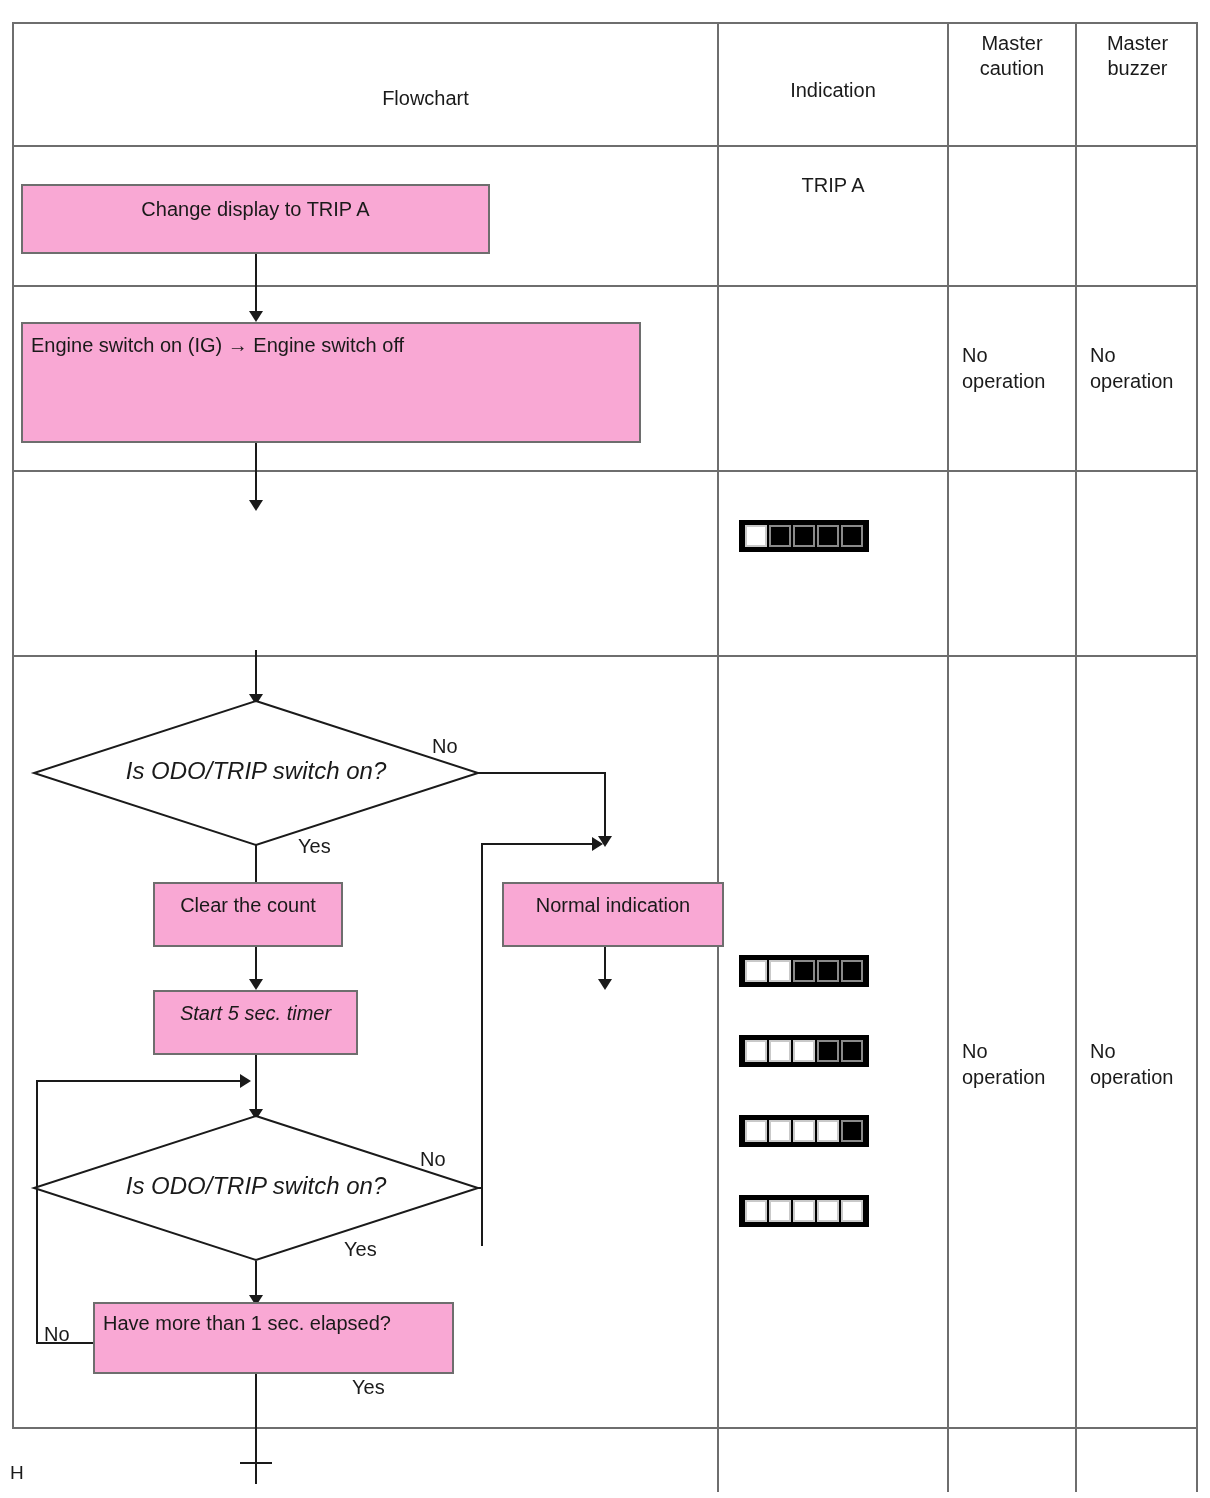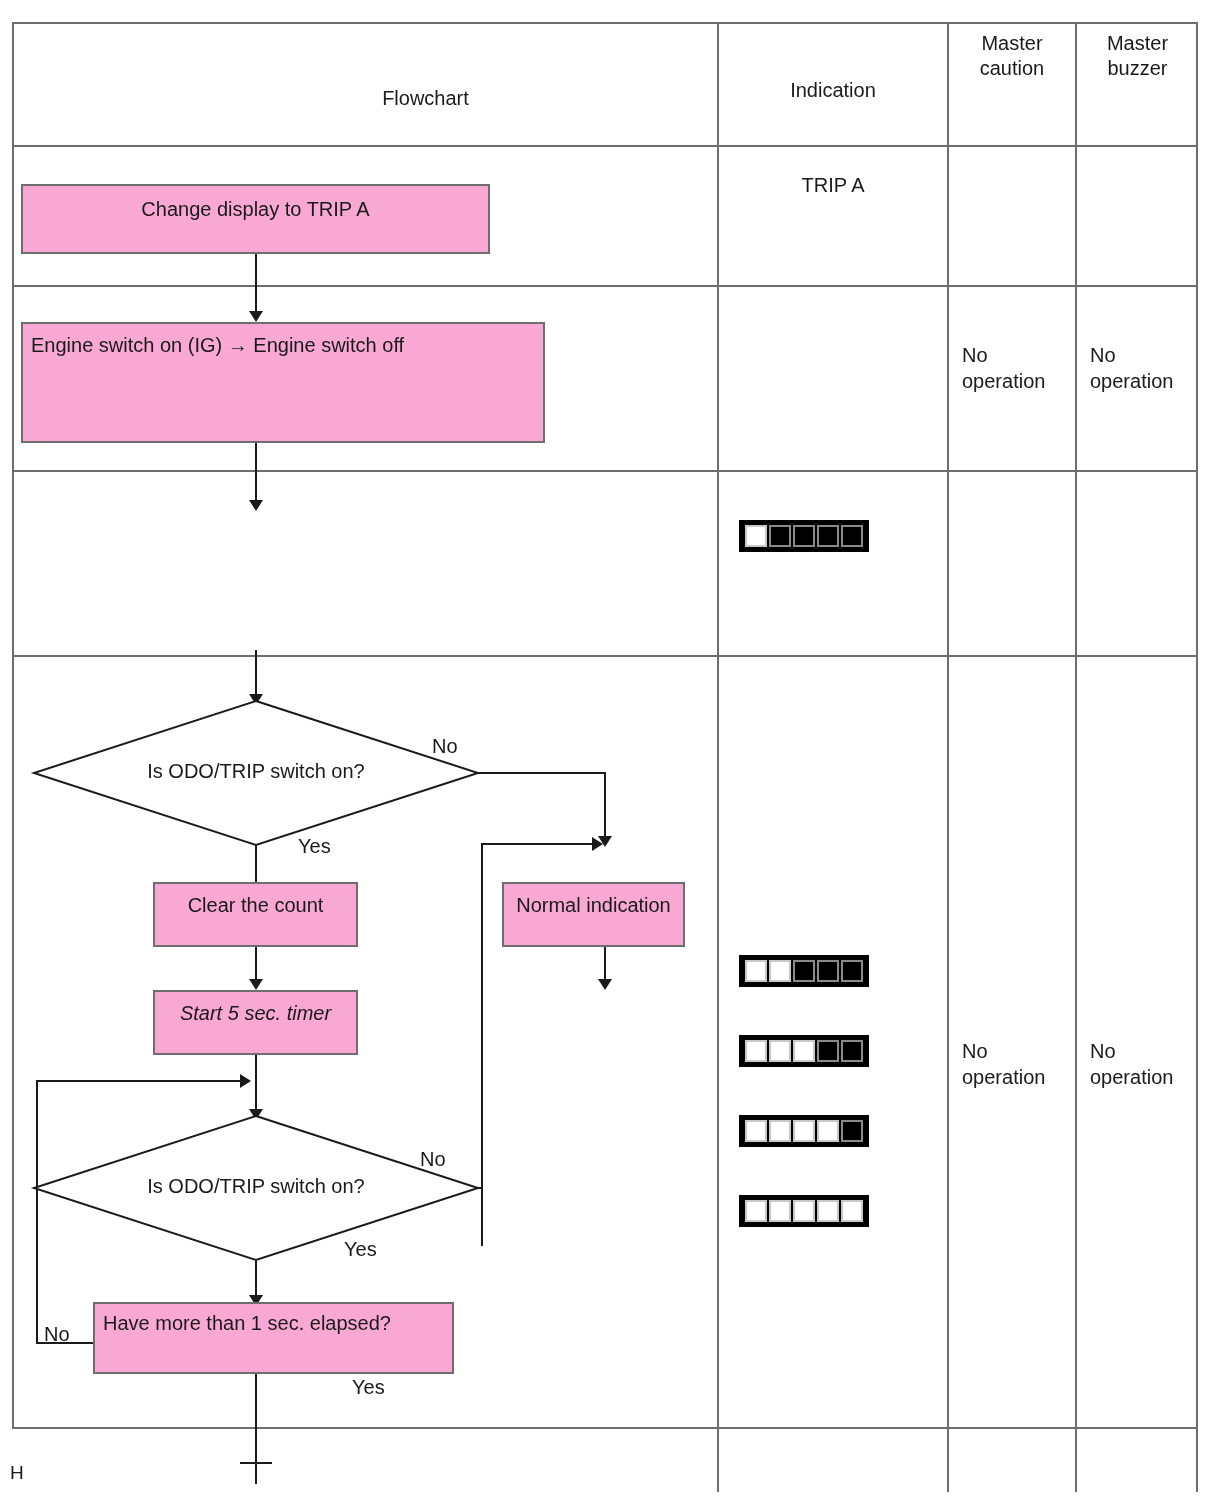--- a/index.html
+++ b/index.html
@@ -57,23 +57,24 @@
     color:#1a1a1a;
   }
   .fbox.ctr > span{text-align:center;}
   .fbox.lft > span{text-align:left;}
 
   .dia{position:absolute;}
   .dia svg{display:block;overflow:visible;}
   .dia span{
     position:absolute;left:0;right:0;
     text-align:center;
-    font-size:20px;
+    font-size:24px;
     line-height:26px;
     color:#1a1a1a;
+    font-style:italic;
   }
 
   
   .cl{position:absolute;background:#1a1a1a;}
   .cl.v{width:2px;}
   .cl.h{height:2px;}
   .arw{
     position:absolute;
     width:0;height:0;
     border-left:7px solid transparent;
@@ -193,21 +194,21 @@
         <i class="on"></i>
         <i class="on"></i>
       </div>
 
     <div class="fbox ctr" style="left:9px; top:162px; width:469px; height:70px;">
       <span style="top:10px;">Change display to TRIP A</span>
     </div>
     <div class="cl v" style="left:243px; top:232px; height:64px;"></div>
     <div class="arw" style="left:237px; top:289px;"></div>
 
-    <div class="fbox lft" style="left:9px; top:300px; width:524px; height:121px;">
+    <div class="fbox lft" style="left:9px; top:300px; width:620px; height:121px;">
       <span style="top:8px;">Engine switch on (IG) → Engine switch off</span>
     </div>
     <div class="cl v" style="left:243px; top:421px; height:64px;"></div>
     <div class="arw" style="left:237px; top:478px;"></div>
 
     <div class="cl v" style="left:243px; top:628px; height:52px;"></div>
     <div class="arw" style="left:237px; top:672px;"></div>
 
     <div class="dia" style="left:21px; top:678px; width:446px; height:146px;">
       <svg width="446" height="146" viewBox="0 0 446 146">
@@ -218,31 +219,31 @@
     <div class="lbl" style="left:420px; top:712px;">No</div>
 
     <div class="cl h" style="left:466px; top:750px; width:128px;"></div>
     <div class="cl v" style="left:592px; top:750px; height:72px;"></div>
     <div class="arw" style="left:586px; top:814px;"></div>
 
     <div class="lbl" style="left:286px; top:812px;">Yes</div>
     <div class="cl v" style="left:243px; top:822px; height:48px;"></div>
     <div class="arw" style="left:237px; top:862px;"></div>
 
-    <div class="fbox ctr" style="left:141px; top:860px; width:205px; height:65px;">
+    <div class="fbox ctr" style="left:141px; top:860px; width:190px; height:65px;">
       <span style="top:8px;">Clear the count</span>
     </div>
     <div class="cl v" style="left:243px; top:925px; height:40px;"></div>
     <div class="arw" style="left:237px; top:957px;"></div>
 
     <div class="fbox ctr" style="left:141px; top:968px; width:205px; height:65px;">
       <span style="top:8px;font-style:italic;">Start 5 sec. timer</span>
     </div>
 
-    <div class="fbox ctr" style="left:490px; top:860px; width:183px; height:65px;">
+    <div class="fbox ctr" style="left:490px; top:860px; width:222px; height:65px;">
       <span style="top:8px;">Normal indication</span>
     </div>
     <div class="cl v" style="left:592px; top:925px; height:40px;"></div>
     <div class="arw" style="left:586px; top:957px;"></div>
 
 
     <div class="cl h" style="left:469px; top:821px; width:118px;"></div>
     <div class="cl v" style="left:469px; top:821px; height:403px;"></div>
     <div class="arw rt" style="left:580px; top:815px;"></div>
 

